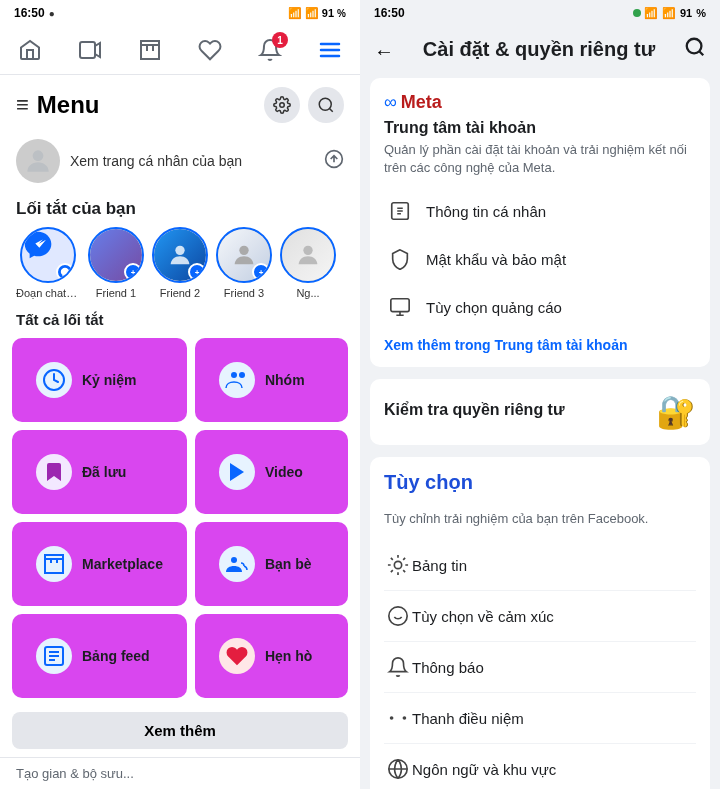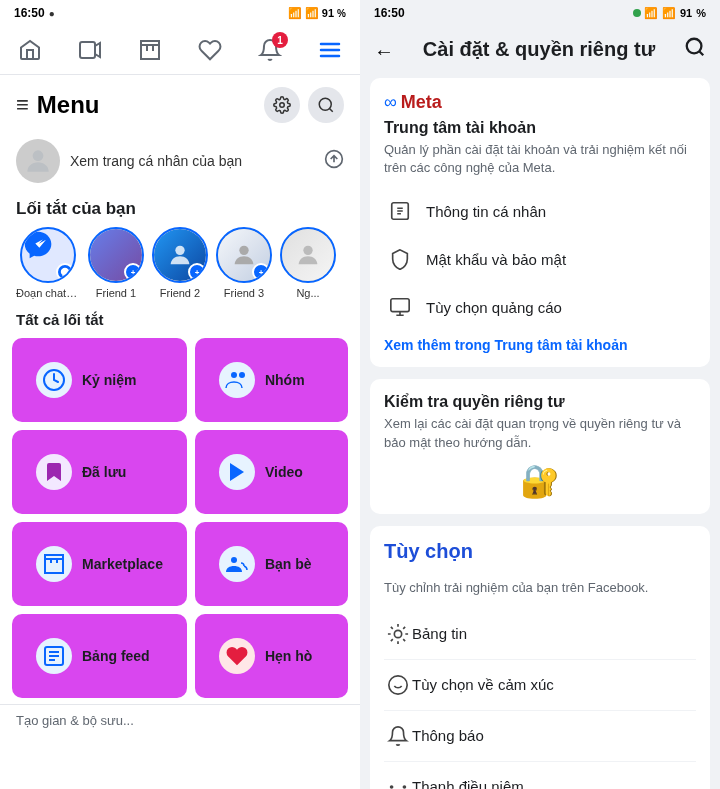--- a/index.html
+++ b/index.html
@@ -287,21 +287,20 @@
 
     
     .privacy-card {
       background: #fff;
       border-radius: 10px;
       margin: 6px 10px;
       padding: 14px;
       display: flex;
       align-items: center;
       justify-content: space-between;
-      flex-direction: column;
     }
     .privacy-card-left { flex: 1; }
     .privacy-card-right { font-size: 32px; }
 
     
     .settings-section {
       background: #fff;
       border-radius: 10px;
       margin: 6px 10px;
       padding: 14px;
@@ -563,20 +562,21 @@
     <div class="shortcut-item">
       <div class="shortcut-icon" style="background:#ffe7e7;">
         <svg width="24" height="24" viewBox="0 0 24 24" fill="#e41e3f">
             <path d="M20.84 4.61a5.5 5.5 0 00-7.78 0L12 5.67l-1.06-1.06a5.5 5.5 0 00-7.78 7.78l1.06 1.06L12 21.23l7.78-7.78 1.06-1.06a5.5 5.5 0 000-7.78z"></path>
           </svg>
       </div>
       <span class="shortcut-label">Hẹn hò</span>
     </div>
   </div>
 
+  <div class="see-more-btn">Xem thêm</div>
 
   <div style="padding:8px 16px; font-size:13px; color:#606770; border-top:1px solid #e4e6eb;">
     <span>Tạo gian &amp; bộ sưu...</span>
   </div>
 </div>
 
 <div class="right-panel">
 
   <div class="right-status-bar">
     <div style="font-size:12px;font-weight:600;">16:50</div>
@@ -634,21 +634,20 @@
       </div>
       <span class="menu-link-text">Tùy chọn quảng cáo</span>
     </div>
 
     <div class="blue-link">Xem thêm trong Trung tâm tài khoản</div>
   </div>
 
   <div class="privacy-card">
     <div class="privacy-card-left">
       <div class="card-title">Kiểm tra quyền riêng tư</div>
-      <div class="card-desc">Xem lại các cài đặt quan trọng về quyền riêng tư và bảo mật theo hướng dẫn.</div>
     </div>
     <div class="privacy-card-right">🔐</div>
   </div>
 
   <div class="settings-section">
     <div class="settings-title">Tùy chọn</div>
     <div class="settings-desc">Tùy chỉnh trải nghiệm của bạn trên Facebook.</div>
 
     <div class="settings-item">
       <div class="settings-item-icon">

